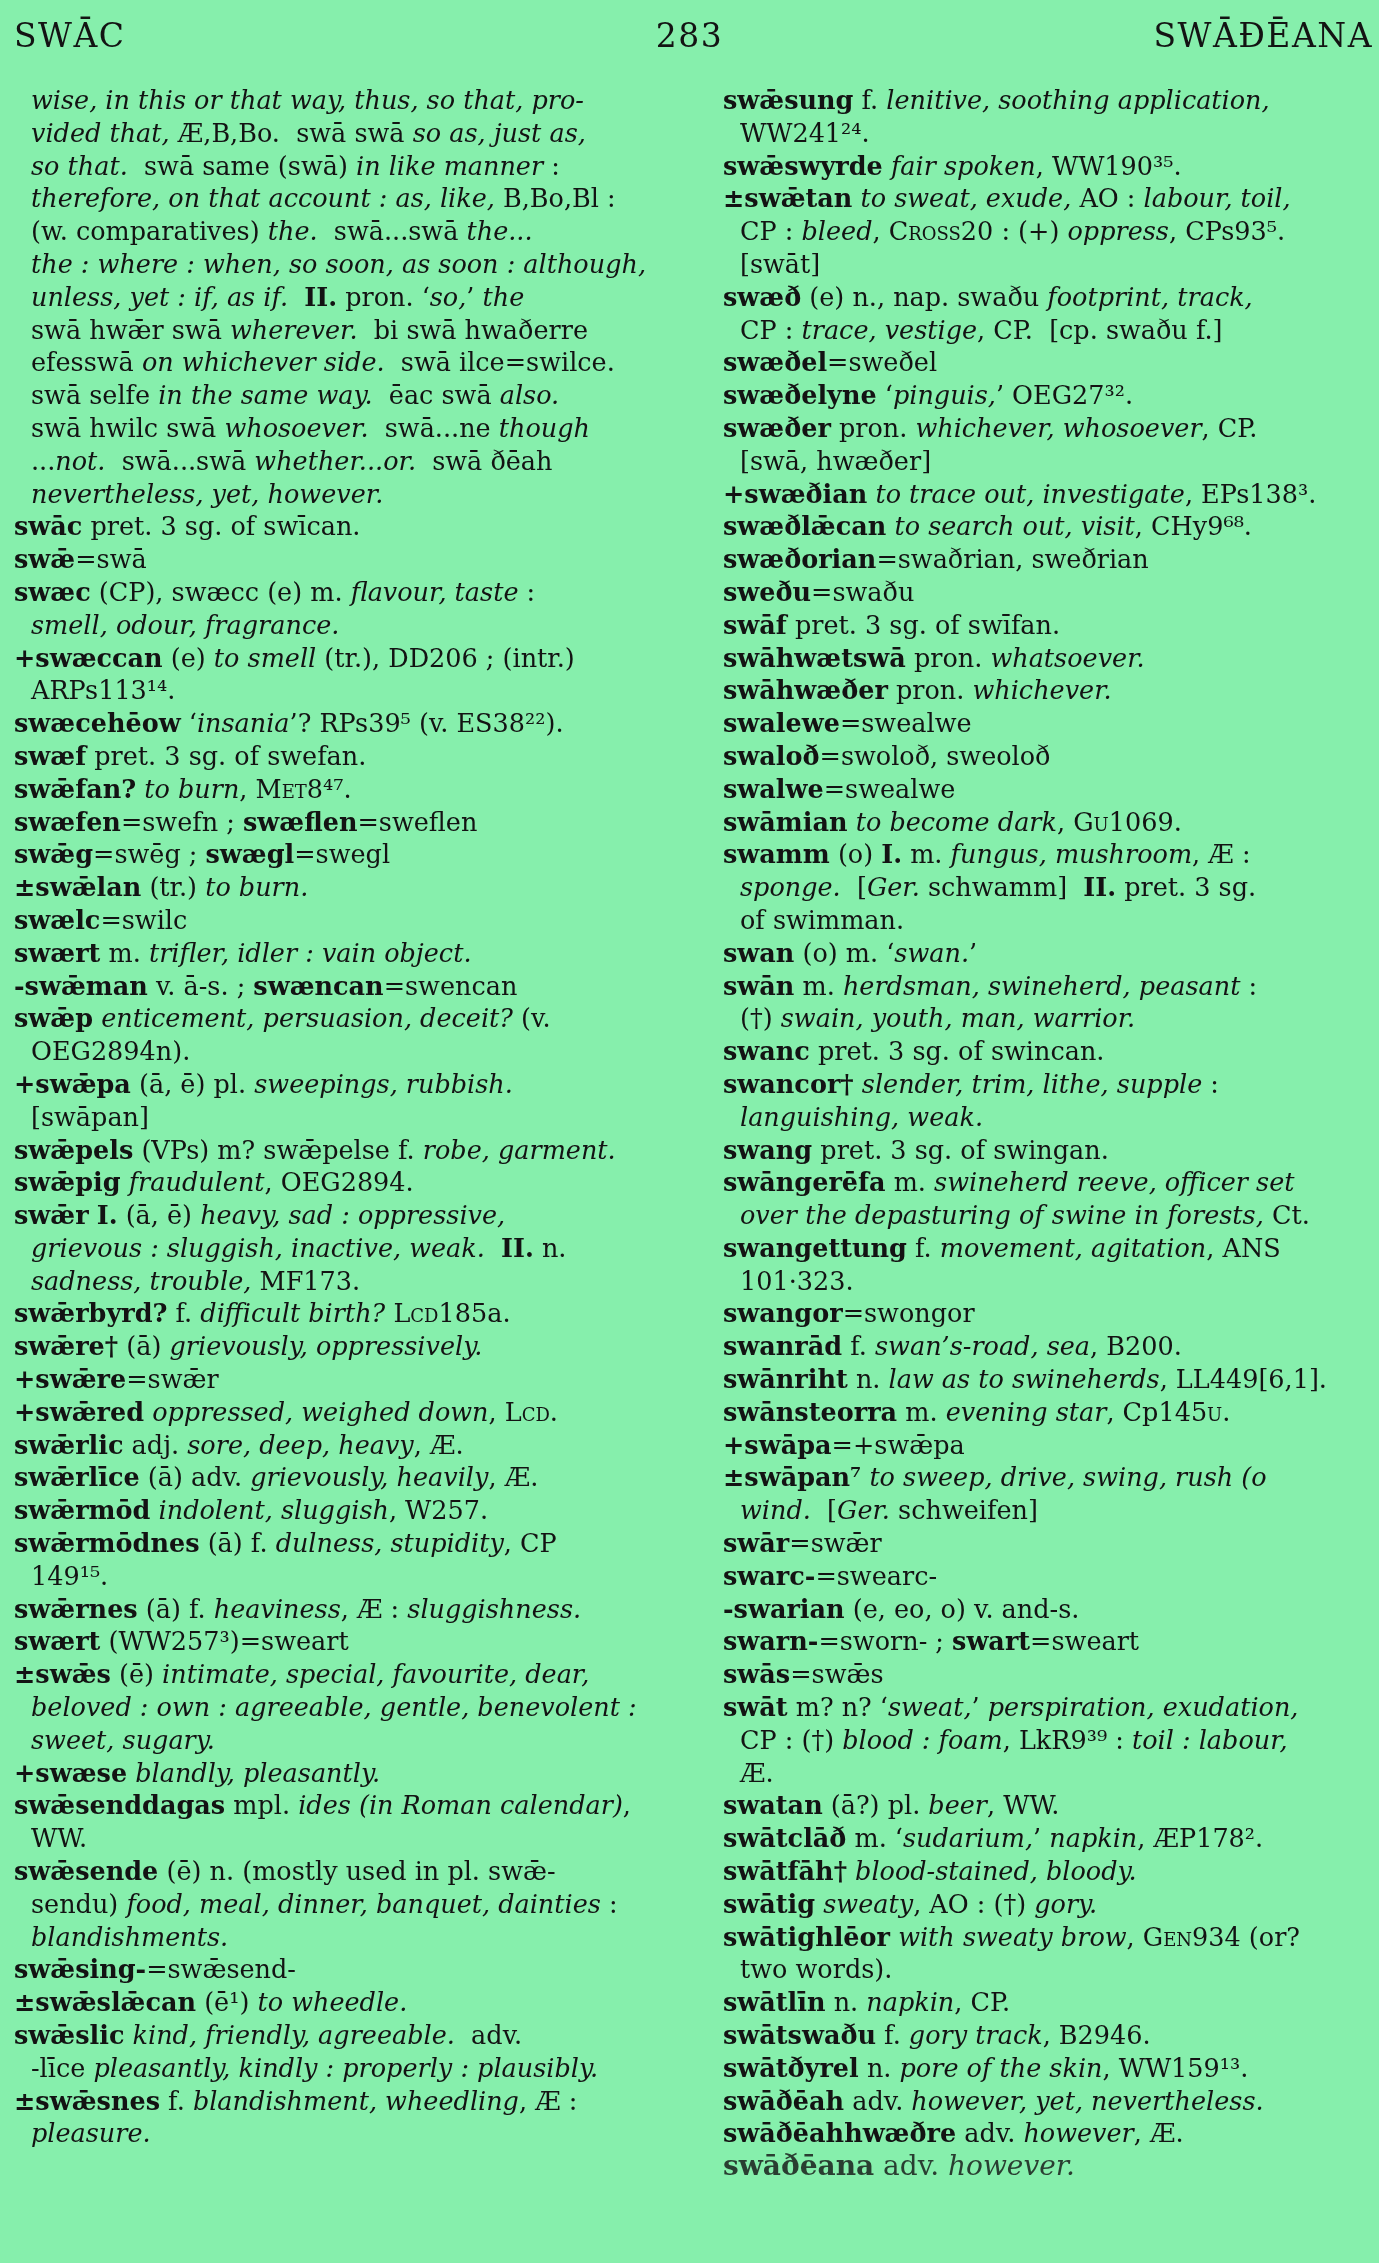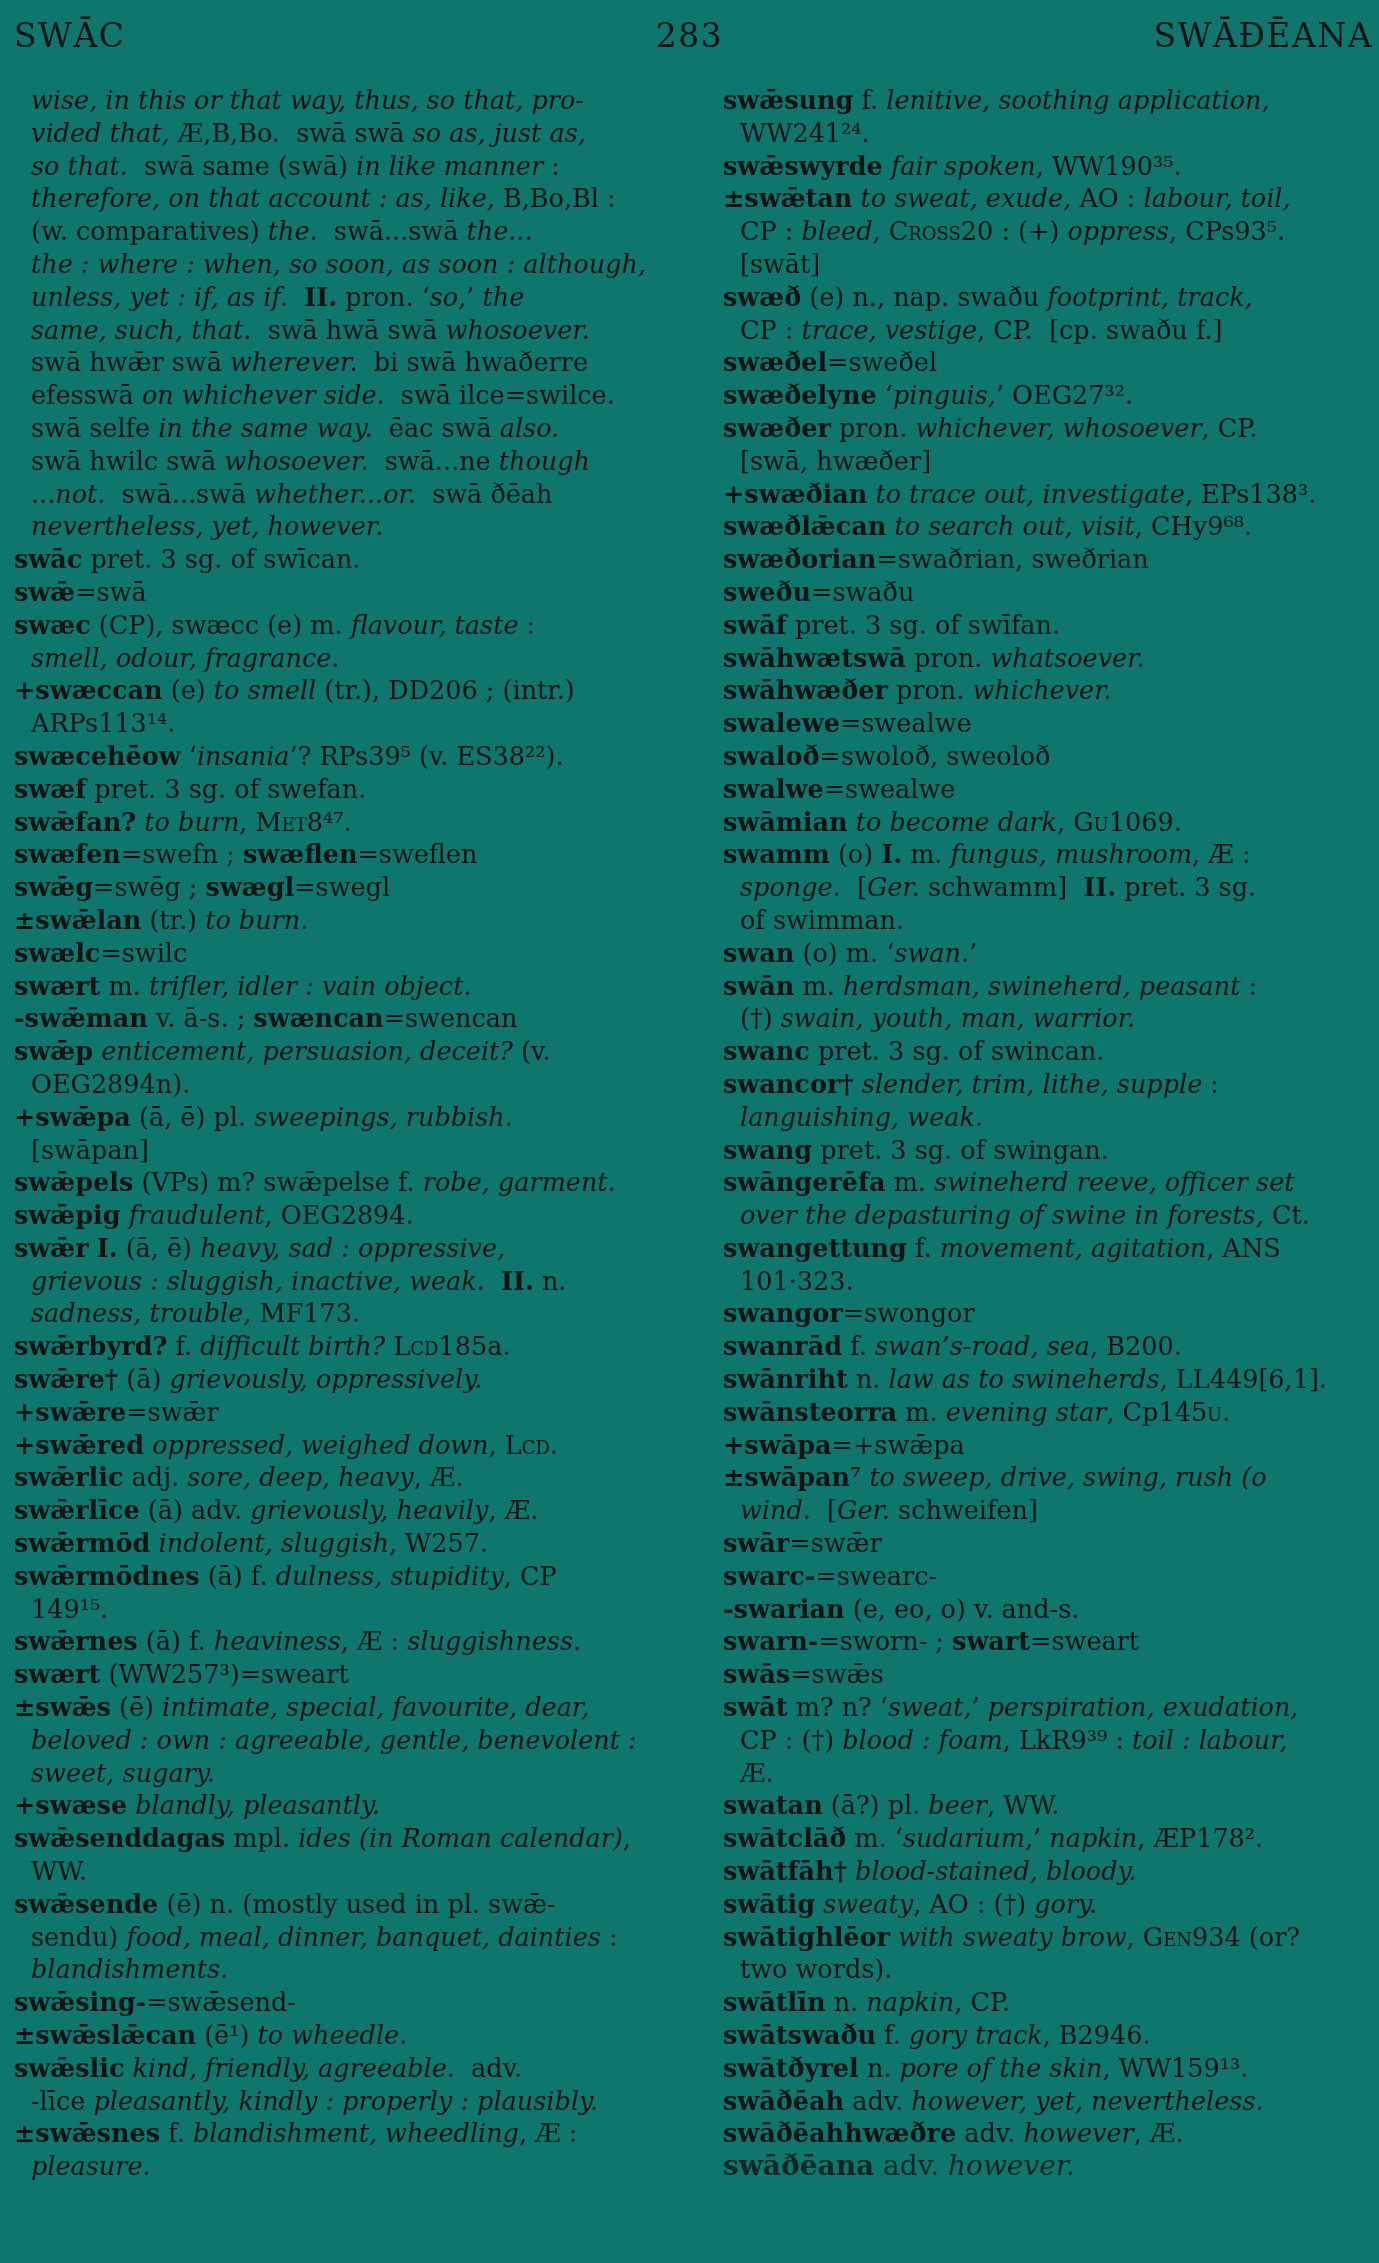--- a/index.html
+++ b/index.html
@@ -1,19 +1,19 @@
 <!DOCTYPE html>
 <html><head>
 <meta charset="utf-8">
 <style>
   html,body{margin:0;padding:0;background:#ffffff;}
   .page{
     position:relative;
     width:1379px;height:2263px;
-    background:#0f766e;color:#131313;
+    background:#86efac;color:#131313;
     font-family:"DejaVu Serif","Liberation Serif",serif;
     overflow:hidden;
   }
   .running-head{position:absolute;top:14px;left:0;width:100%;height:52px;font-size:33px;letter-spacing:1.5px;}
   .head-left{position:absolute;left:14px;top:2px;}
   .head-center{position:absolute;left:50%;transform:translateX(-50%);top:2px;}
   .head-right{position:absolute;right:6px;top:2px;}
   .columns{position:absolute;top:84px;left:14px;display:flex;gap:28px;}
   .col{width:644px;}
   .col.right{margin-left:37px;width:699px;}
@@ -35,21 +35,20 @@
   </div>
   <div class="columns">
     <div class="col left" id="col-left">
         <div class="line ind"><span class="i">wise, in this or that way, thus, so that, pro-</span></div>
         <div class="line ind"><span class="i">vided that, </span><span>Æ,B,Bo.  </span><span>swā swā </span><span class="i">so as, just as,</span></div>
         <div class="line ind"><span class="i">so that.  </span><span>swā same (swā) </span><span class="i">in like manner</span><span> :</span></div>
         <div class="line ind"><span class="i">therefore, on that account : as, like, </span><span>B,Bo,Bl :</span></div>
         <div class="line ind"><span>(w. comparatives) </span><span class="i">the.  </span><span>swā...swā </span><span class="i">the...</span></div>
         <div class="line ind"><span class="i">the : where : when, so soon, as soon : although,</span></div>
         <div class="line ind"><span class="i">unless, yet : if, as if.  </span><span class="b">II.</span><span> pron. ‘</span><span class="i">so,</span><span>’ </span><span class="i">the</span></div>
-        <div class="line ind"><span class="i">same, such, that.  </span><span>swā hwā swā </span><span class="i">whosoever.</span></div>
         <div class="line ind"><span>swā hwǣr swā </span><span class="i">wherever.  </span><span>bi swā hwaðerre</span></div>
         <div class="line ind"><span>efesswā </span><span class="i">on whichever side.  </span><span>swā ilce=swilce.</span></div>
         <div class="line ind"><span>swā selfe </span><span class="i">in the same way.  </span><span>ēac swā </span><span class="i">also.</span></div>
         <div class="line ind"><span>swā hwilc swā </span><span class="i">whosoever.  </span><span>swā...ne </span><span class="i">though</span></div>
         <div class="line ind"><span>...</span><span class="i">not.  </span><span>swā...swā </span><span class="i">whether...or.  </span><span>swā ðēah</span></div>
         <div class="line ind"><span class="i">nevertheless, yet, however.</span></div>
         <div class="line"><span class="b">swāc</span><span> pret. 3 sg. of swīcan.</span></div>
         <div class="line"><span class="b">swǣ</span><span>=swā</span></div>
         <div class="line"><span class="b">swæc</span><span> (CP), swæcc (e) m. </span><span class="i">flavour, taste</span><span> :</span></div>
         <div class="line ind"><span class="i">smell, odour, fragrance.</span></div>

